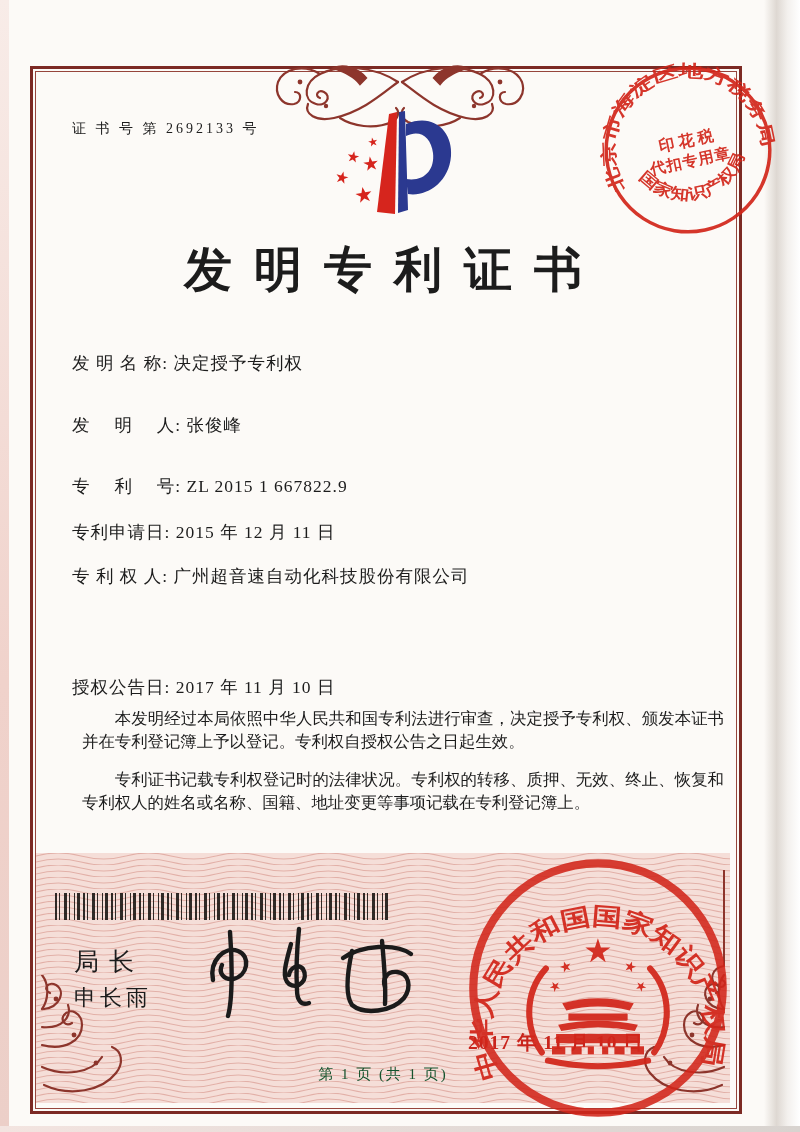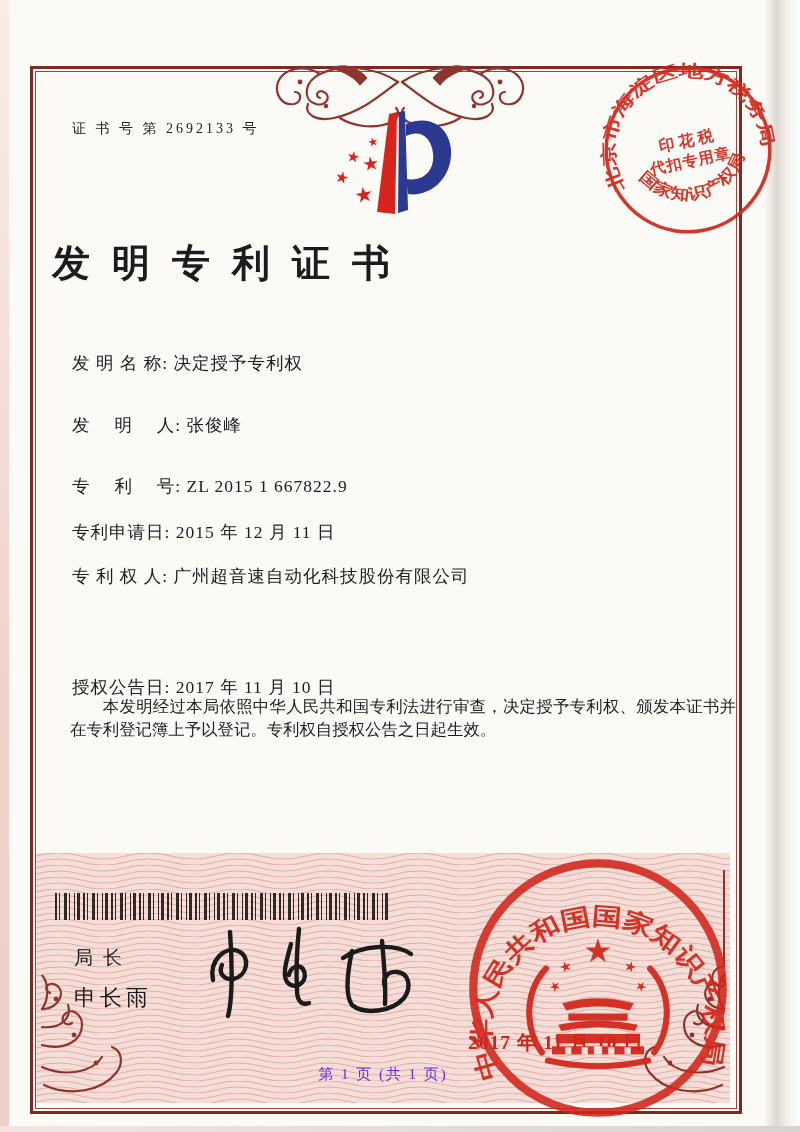--- a/index.html
+++ b/index.html
@@ -14,43 +14,43 @@
   .scan-bottom{left:0;bottom:0;width:800px;height:6px;background:linear-gradient(90deg,#f3e4e0,#d8d3cf);}
   
   .frame{left:30px;top:66px;width:706px;height:1042px;border:3px solid #7c2a24;}
   .frame::after{content:"";position:absolute;inset:2px;border:1px solid #96453c;}
   
   .guilloche{left:36px;top:853px;width:694px;height:250px;}
   
   .cert-no{left:72px;top:120px;font-size:14px;letter-spacing:3px;white-space:pre;}
   .logo{left:325px;top:98px;}
   .tax-seal{left:598px;top:60px;transform:rotate(-12deg);opacity:.92;}
-  .title{left:30px;top:238px;width:706px;text-align:left;font-size:38px;font-weight:700;
+  .title{left:30px;top:238px;width:706px;text-align:center;font-size:48px;font-weight:700;
          letter-spacing:22px;text-indent:22px;white-space:pre;}
   
   .field{left:72px;font-size:17.5px;white-space:pre;letter-spacing:1px;}
   .f1{top:351px}.f2{top:413px}.f3{top:474px}.f4{top:520px}.f5{top:564px}.f6{top:675px}
   
   .body-text{left:66px;top:692px;width:674px;font-size:16.4px;line-height:22.6px;text-align:justify;}
-  .body-text p{margin:4px;text-indent:2em;}
+  .body-text p{margin:16px;text-indent:2em;}
   
   .barcode{left:55px;top:893px;width:333px;height:27px;opacity:.88;
      background:
        repeating-linear-gradient(90deg,#15120f 0 2px,transparent 2px 4px,#15120f 4px 5px,transparent 5px 9px,
          #15120f 9px 12px,transparent 12px 14px,#15120f 14px 15px,transparent 15px 19px,
          #15120f 19px 20px,transparent 20px 22px,#15120f 22px 25px,transparent 25px 28px);}
   .officer-title{left:74px;top:945px;font-family:Liberation Mono, monospace;
-     font-size:19px;letter-spacing:10px;white-space:pre;}
+     font-size:25px;letter-spacing:10px;white-space:pre;}
   .officer-name{left:74px;top:983px;font-family:Liberation Sans, sans-serif;
      font-size:22px;letter-spacing:4px;white-space:pre;}
   .signature{left:185px;top:918px;}
   .cnipa-seal{left:460px;top:850px;opacity:.93;}
   .seal-date{left:468px;top:1029px;font-size:19.5px;font-weight:600;color:#c9241c;
      letter-spacing:1px;white-space:pre;z-index:2;}
-  .footer{left:30px;top:1065px;width:706px;text-align:center;font-size:15px;color:#6d28d9;
+  .footer{left:30px;top:1065px;width:706px;text-align:center;font-size:15px;color:#14532d;
      letter-spacing:2px;white-space:pre;z-index:2;}
   .z1{z-index:1}.z2{z-index:2}.z3{z-index:3}
 </style>
 </head>
 <body>
 
 <div class="abs scan-left"></div>
 <div class="abs scan-right"></div>
 <div class="abs scan-bottom"></div>
 
@@ -134,20 +134,21 @@
 
 <div class="abs field f1 z2"><span>发 明 名 称:</span> <span>决定授予专利权</span></div>
 <div class="abs field f2 z2"><span>发　 明　 人:</span> <span>张俊峰</span></div>
 <div class="abs field f3 z2"><span>专　 利　 号:</span> <span>ZL 2015 1 667822.9</span></div>
 <div class="abs field f4 z2"><span>专利申请日:</span> <span>2015 年 12 月 11 日</span></div>
 <div class="abs field f5 z2"><span>专 利 权 人:</span> <span>广州超音速自动化科技股份有限公司</span></div>
 <div class="abs field f6 z2"><span>授权公告日:</span> <span>2017 年 11 月 10 日</span></div>
 
 <div class="abs body-text z2">
   <p>本发明经过本局依照中华人民共和国专利法进行审查，决定授予专利权、颁发本证书并在专利登记簿上予以登记。专利权自授权公告之日起生效。</p>
+  <p>专利证书记载专利权登记时的法律状况。专利权的转移、质押、无效、终止、恢复和专利权人的姓名或名称、国籍、地址变更等事项记载在专利登记簿上。</p>
 </div>
 
 <div class="abs barcode z2"></div>
 
 <div class="abs officer-title z2">局长</div>
 <div class="abs officer-name z2">申长雨</div>
 
 <svg class="abs signature z2" width="250" height="105" viewBox="0 0 250 105">
   <g stroke="#1b1b1b" fill="none" stroke-width="4.4" stroke-linecap="round" stroke-linejoin="round">
     <path d="M28,62 C24,42 40,28 53,33 C66,38 63,58 48,61 C39,62 33,55 37,47"></path>

